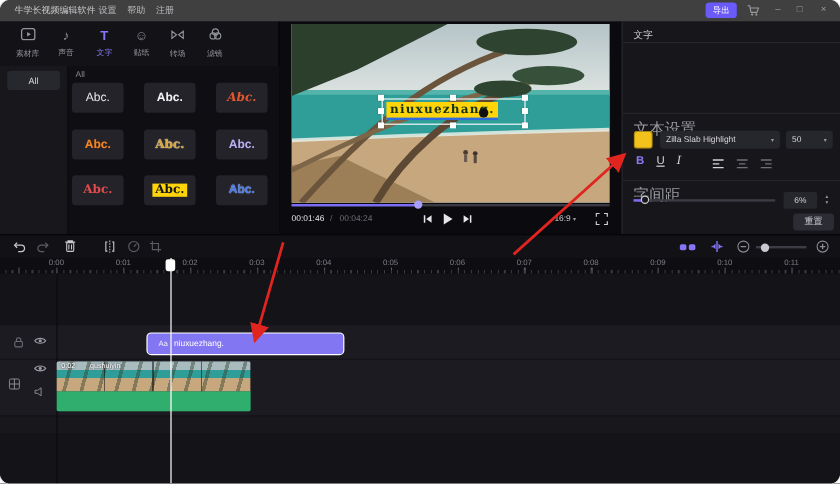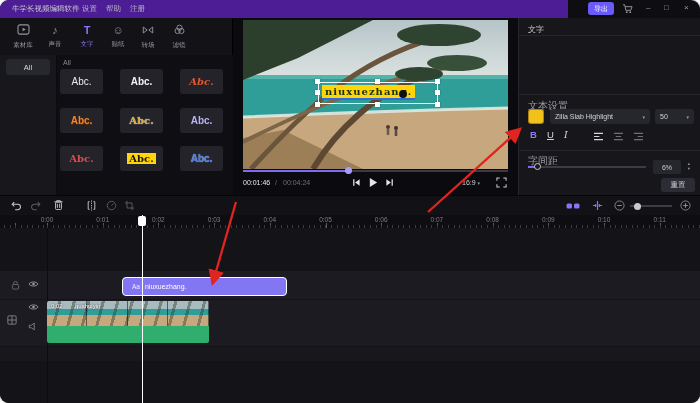--- a/index.html
+++ b/index.html
@@ -3,21 +3,21 @@
 <meta charset="utf-8">
 <style>
   * { margin:0; padding:0; box-sizing:border-box; }
   body { background:#fff; font-family:"Liberation Sans", sans-serif; }
   #app { position:relative; width:700px; height:403px; background:#0e0e12; overflow:hidden;
          border-radius:9px; box-shadow:0 0 0 1px #d8d8d8; }
   .abs { position:absolute; }
   .ic   { display:inline-block; line-height:0; }
 
   
-  #titlebar { left:0; top:0; width:568px; height:18px; background:#4c1d95; }
+  #titlebar { left:0; top:0; width:700px; height:18px; background:#404040; }
   .menu-item { font-size:7.5px; color:#b9b9bf; }
   #export-btn { background:#6a5af9; color:#fff; font-size:7px; border-radius:3px;
                 width:26px; height:13px; display:flex; align-items:center; justify-content:center; }
   .winctl { font-size:8px; color:#9a9aa0; }
 
   
   #left-panel { left:0; top:18px; width:233px; height:177px; background:#121217; border-right:1px solid #000; }
   .tab { width:32px; text-align:center; color:#94949c; }
   .tab .tlabel { font-size:6.5px; display:block; margin-top:2px; }
   .tab.active, .tab.active .tlabel { color:#8576f7; }
@@ -45,21 +45,21 @@
                   background:#ffd50a; padding:1px 3px; letter-spacing:1px;
                   border-bottom:2px solid #2e6bdf; white-space:nowrap; }
   #seek-track { background:#3a3a42; }
   #seek-fill  { background:#7b6cf6; }
   .tc-cur { color:#e8e8ec; font-size:7px; }
   .tc-tot { color:#6f6f77; font-size:7px; }
   .aspect { color:#cfcfd4; font-size:7px; }
 
   
   #right-panel { left:518px; top:18px; width:182px; height:177px; background:#17171b; border-left:1px solid #26262c; }
-  .rp-label { font-size:10px; color:#9a9aa2; }
+  .rp-label { font-size:13px; color:#9a9aa2; }
   .rp-head  { font-size:8px; color:#d0d0d4; }
   .divider  { height:1px; background:#25252b; }
   #text-input { background:#0c0c0f; border:1px solid #2a2a31; border-radius:4px; color:#e0e0e4;
                 font-size:7.5px; padding:6px; }
   .caret { display:inline-block; width:1px; height:8px; background:#fff; vertical-align:-1px; }
   .select { background:#26262d; border-radius:3px; color:#d5d5d9; font-size:7px;
             display:flex; align-items:center; padding:0 5px; }
   .select .chev { margin-left:auto; color:#9a9aa2; font-size:5px; }
   .fmt { font-size:9.5px; color:#d5d5d9; }
   #fmt-bold { color:#8b7cf8; font-weight:bold; }

